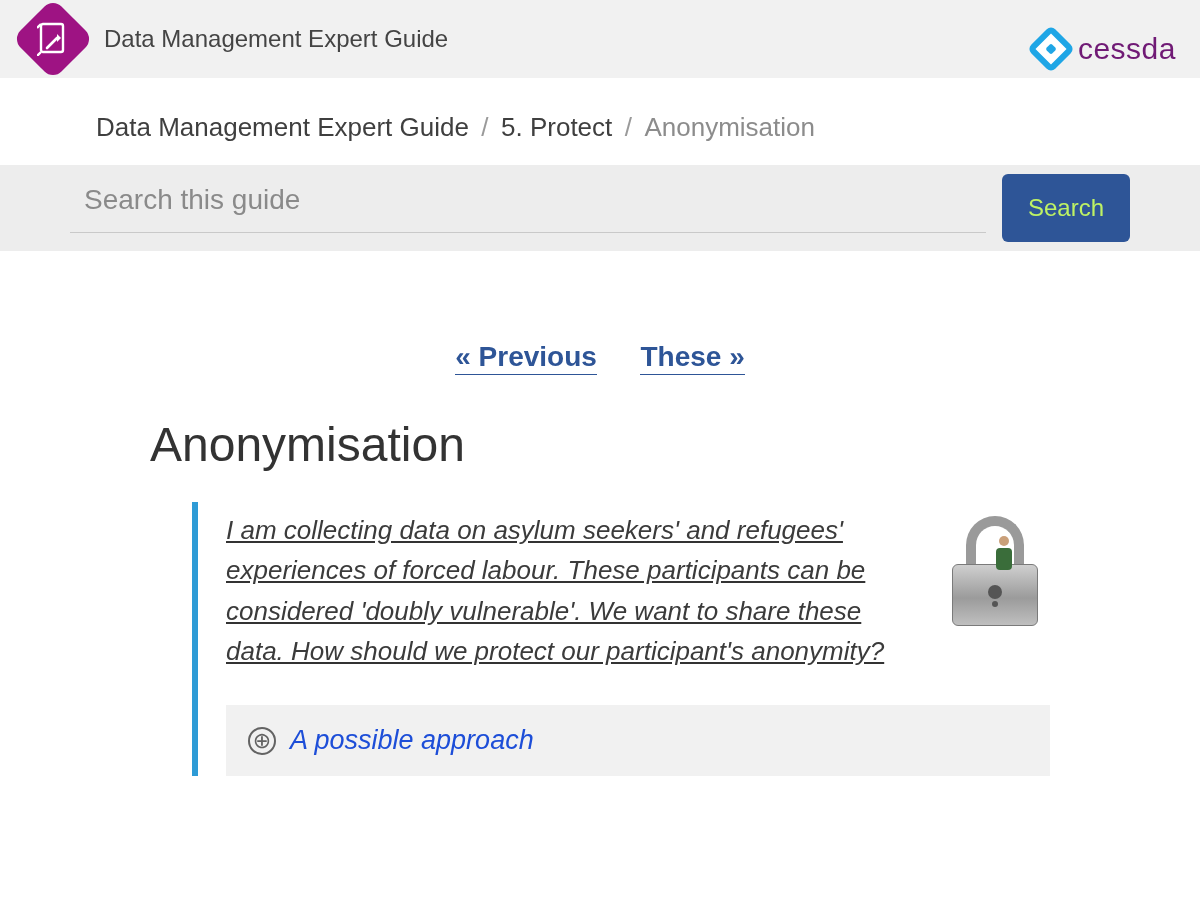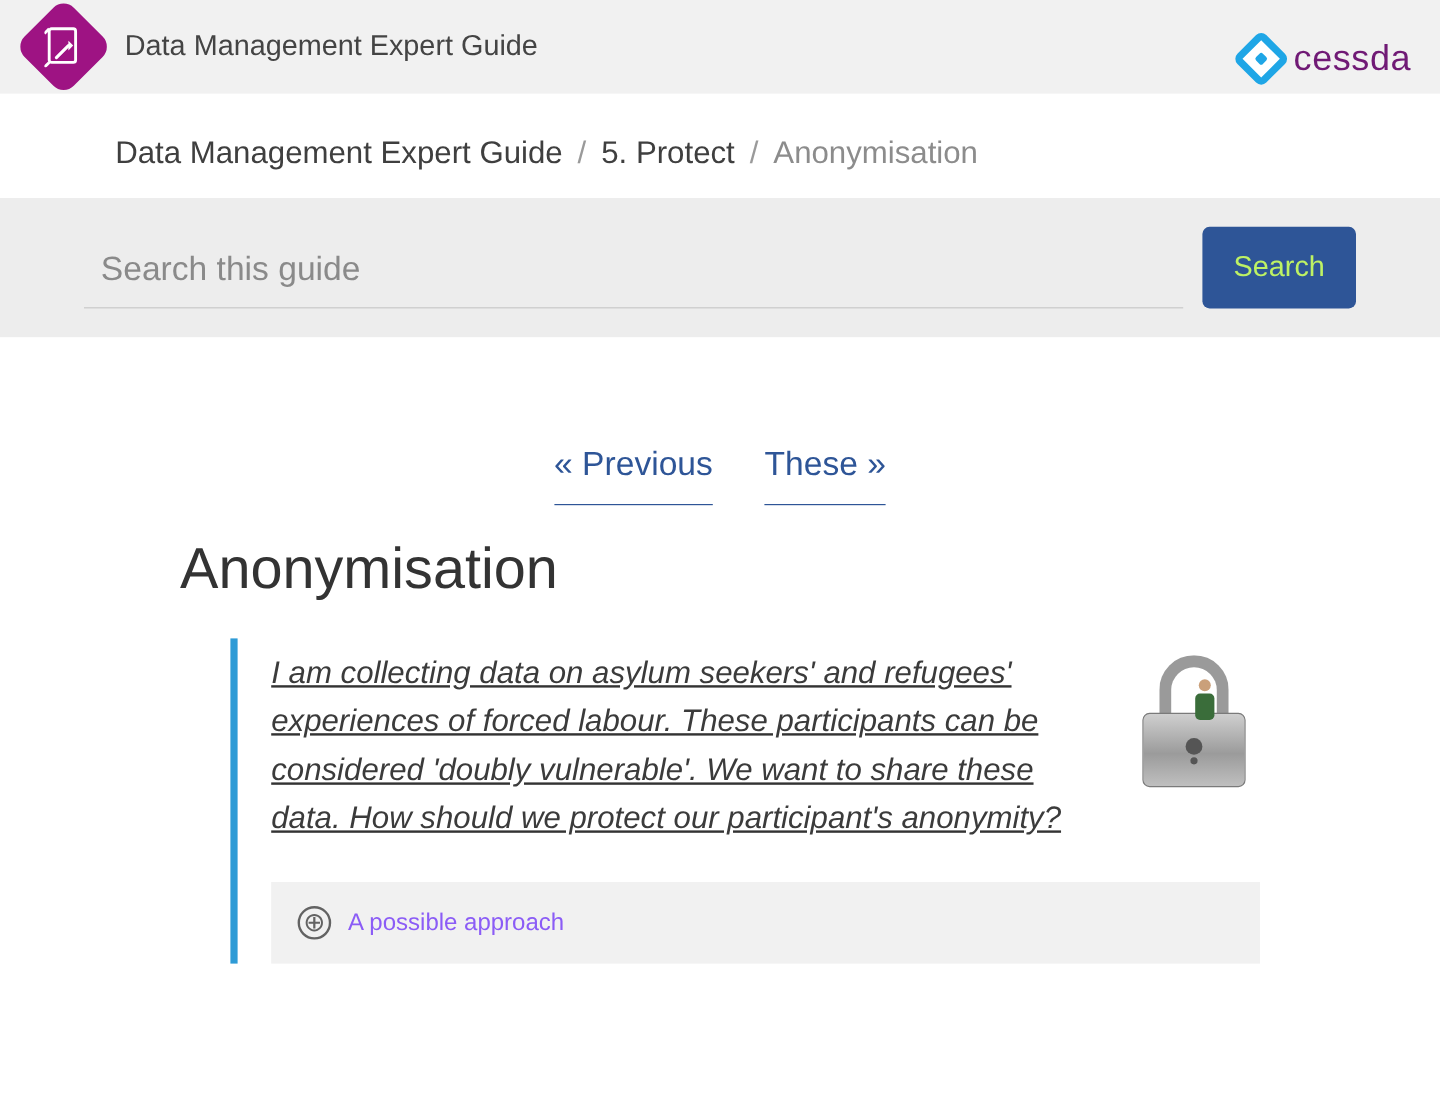--- a/index.html
+++ b/index.html
@@ -34,36 +34,36 @@
   .brand-mark::after{
     content:""; position:absolute; inset:0; margin:auto;
     width:8px; height:8px; background:#1fa6e6; border-radius:2px;
   }
   
   .crumbbar { background:#fff; padding: 22px 96px; margin-top: 12px; }
   .crumbbar a, .crumbbar span.link { color:#3f3f3f; font-size:26px; text-decoration:none; }
   .crumbbar .sep { color:#9a9a9a; font-size:26px; padding: 0 8px; }
   .crumbbar .current { color:#8c8c8c; font-size:26px; }
   
-  .searchbar { background:#ededed; padding: 24px 70px; display:flex; align-items:flex-end; gap:16px; }
+  .searchbar { background:#ededed; padding: 9px 70px; display:flex; align-items:flex-start; gap:16px; }
   .search-input {
     flex:1; font-size:28px; color:#333; background:#ededed;
     border:none; border-bottom:1px solid #c9c9c9; padding:10px 14px 16px 14px;
     outline:none;
   }
   .search-input::placeholder { color:#8a8a8a; }
   .search-btn {
     background:#2e5597; color:#bef264; border:none;
     font-size:24px; font-weight:400; padding:20px 26px; border-radius:6px;
     cursor:pointer;
   }
   
   .content { padding: 54px 150px 40px 150px; }
   .pager { text-align:center; font-size:28px; margin: 36px 0 44px; }
-  .pager a { color:#2e5597; text-decoration:none; border-bottom:1px solid #2e5597; padding-bottom:18px; }
+  .pager a { color:#2e5597; text-decoration:none; border-bottom:1px solid #2e5597; padding-bottom:2px;font-weight:bold; }
   .pager .gap { display:inline-block; width:28px; }
   h1.page-title { font-size:48px; font-weight:400; color:#333; margin: 8px 0 30px 0; }
   .quote-block {
     border-left: 6px solid #2e9bd6;
     margin-left: 42px;
     padding: 8px 0 0 28px;
     position: relative;
   }
   .quote-row { display:flex; gap:30px; align-items:flex-start;text-decoration:underline; }
   .quote-text { flex:1; font-style:italic; font-size:26px; line-height:1.55; color:#3b3b3b; }
@@ -99,21 +99,21 @@
   }
   .approach-box {
     background:#f1f1f1; margin-top:34px; padding:20px 22px;
     display:flex; align-items:center; gap:14px; cursor:pointer;
   }
   .plus-circle {
     width:28px; height:28px; border:2px solid #636363; border-radius:50%;
     display:flex; align-items:center; justify-content:center;
     font-size:22px; color:#636363; line-height:1;
   }
-  .approach-label { font-size:20px; color:#8b5cf6; }
+  .approach-label { font-style:italic; font-size:27px; color:#1d4ed8; }
 </style>
 </head>
 <body>
 
 <div class="topbar">
   <div class="topbar-left">
     <div class="logo-badge">
       <svg width="32" height="34" viewBox="0 0 32 34">
         <rect x="4" y="2" width="22" height="28" rx="2" fill="none" stroke="#fff" stroke-width="2.4"></rect>
         <path d="M4 2 L0 6 M4 30 L0 34" stroke="#fff" stroke-width="2.4" fill="none"></path>

